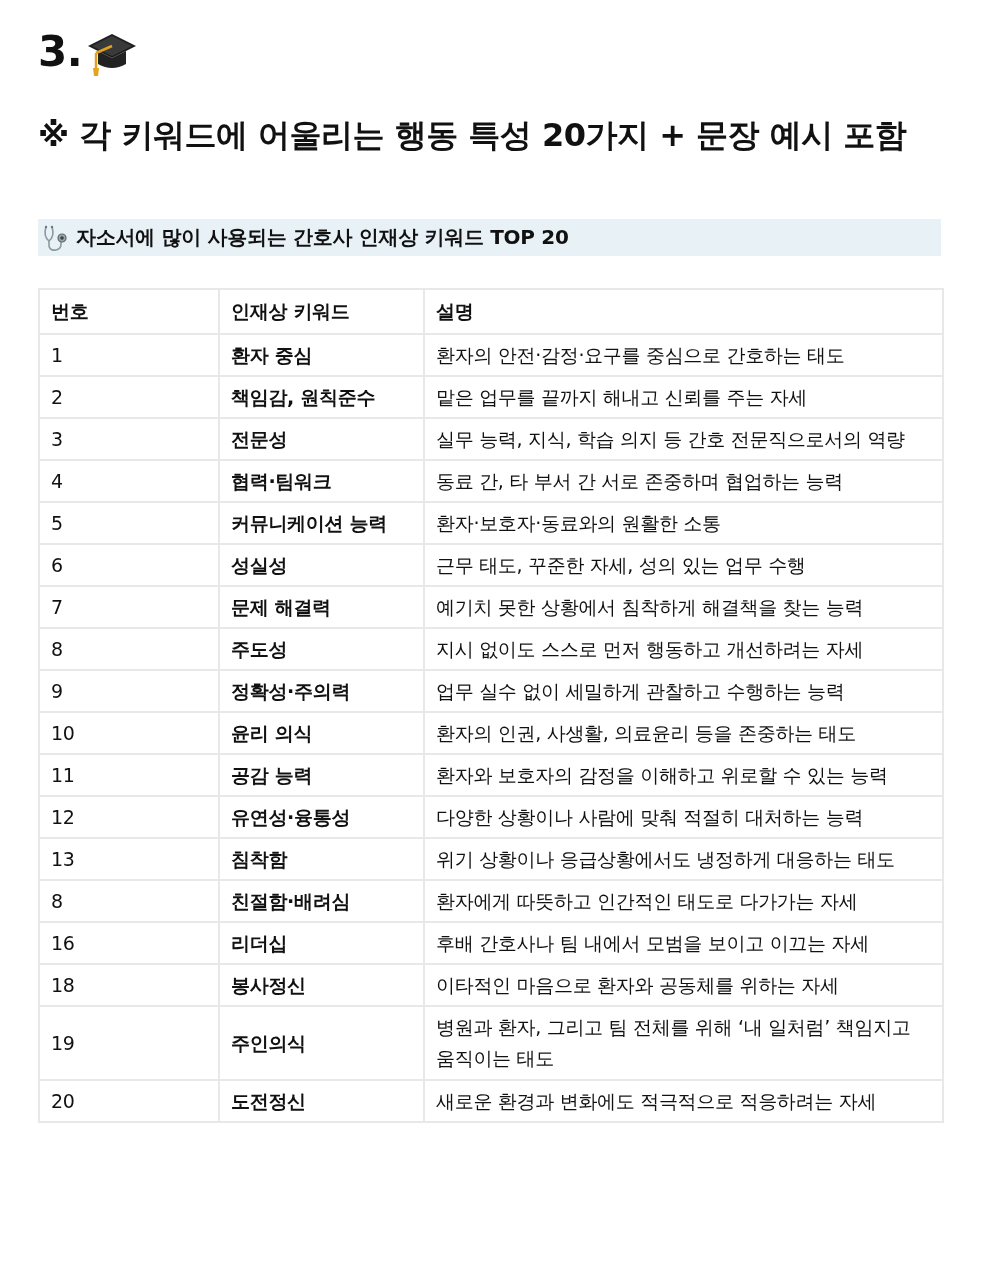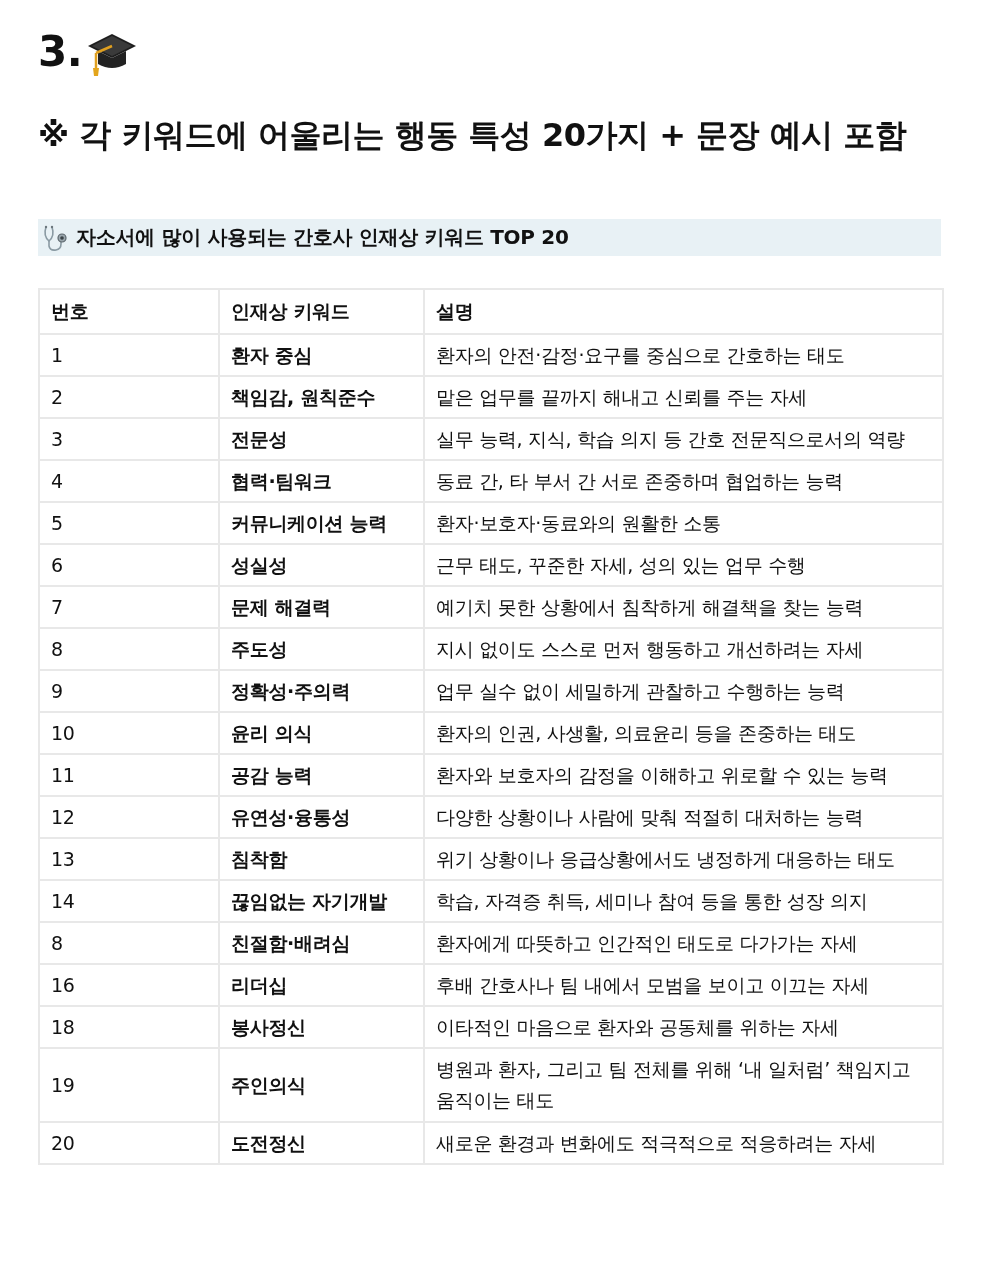--- a/index.html
+++ b/index.html
@@ -213,25 +213,20 @@
       <td>12</td>
       <td class="kw">유연성·융통성</td>
       <td>다양한 상황이나 사람에 맞춰 적절히 대처하는 능력</td>
     </tr>
     <tr>
       <td>13</td>
       <td class="kw">침착함</td>
       <td>위기 상황이나 응급상황에서도 냉정하게 대응하는 태도</td>
     </tr>
     <tr>
-      <td>14</td>
-      <td class="kw">끊임없는 자기개발</td>
-      <td>학습, 자격증 취득, 세미나 참여 등을 통한 성장 의지</td>
-    </tr>
-    <tr>
       <td>8</td>
       <td class="kw">친절함·배려심</td>
       <td>환자에게 따뜻하고 인간적인 태도로 다가가는 자세</td>
     </tr>
     <tr>
       <td>16</td>
       <td class="kw">리더십</td>
       <td>후배 간호사나 팀 내에서 모범을 보이고 이끄는 자세</td>
     </tr>
     <tr>

